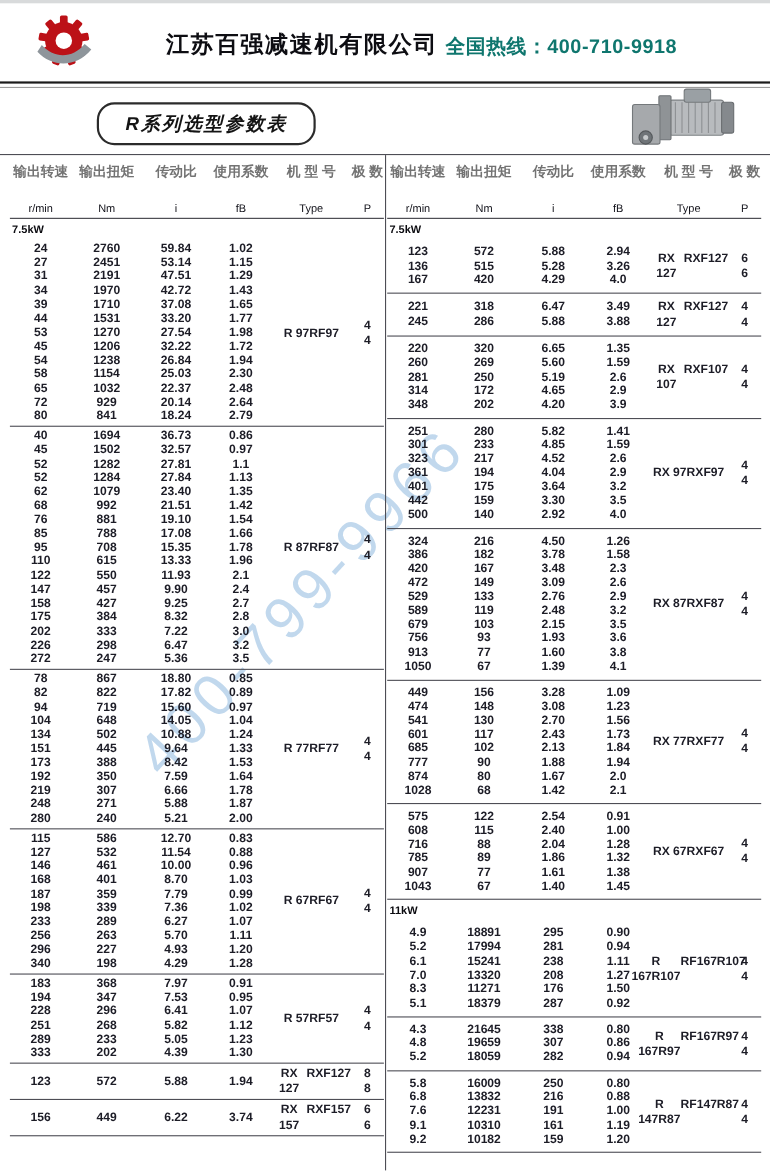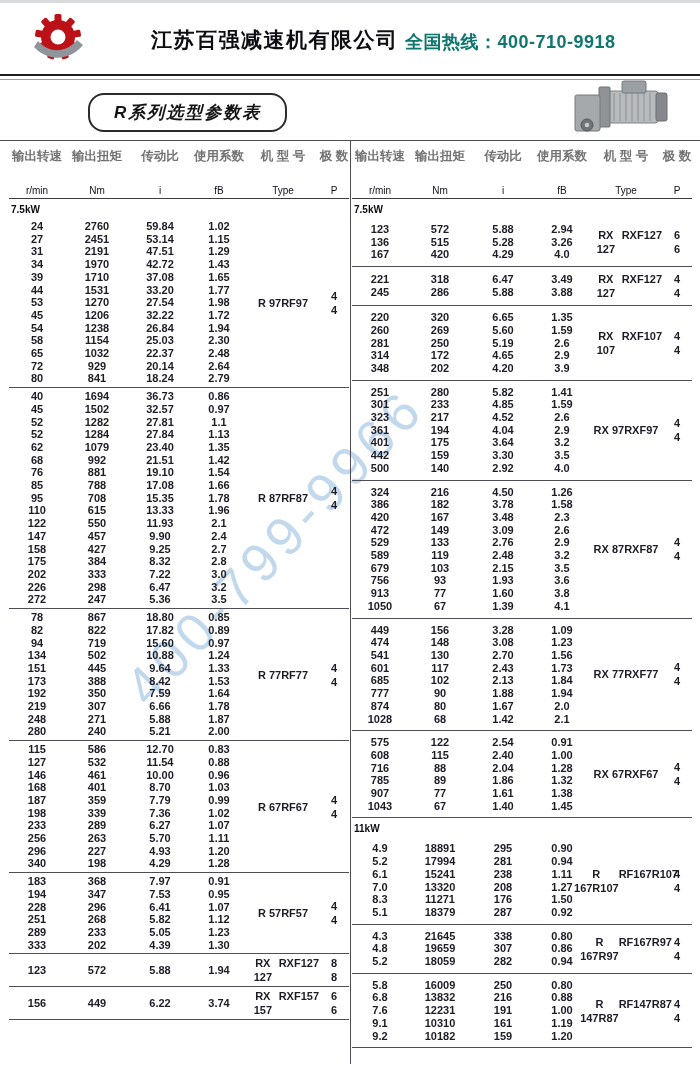--- a/index.html
+++ b/index.html
@@ -363,20 +363,26 @@
               <div class="cell">17.82</div>
               <div class="cell">0.89</div>
             </div>
             <div class="row">
               <div class="cell">94</div>
               <div class="cell">719</div>
               <div class="cell">15.60</div>
               <div class="cell">0.97</div>
             </div>
             <div class="row">
+              <div class="cell">104</div>
+              <div class="cell">648</div>
+              <div class="cell">14.05</div>
+              <div class="cell">1.04</div>
+            </div>
+            <div class="row">
               <div class="cell">134</div>
               <div class="cell">502</div>
               <div class="cell">10.88</div>
               <div class="cell">1.24</div>
             </div>
             <div class="row">
               <div class="cell">151</div>
               <div class="cell">445</div>
               <div class="cell">9.64</div>
               <div class="cell">1.33</div>

